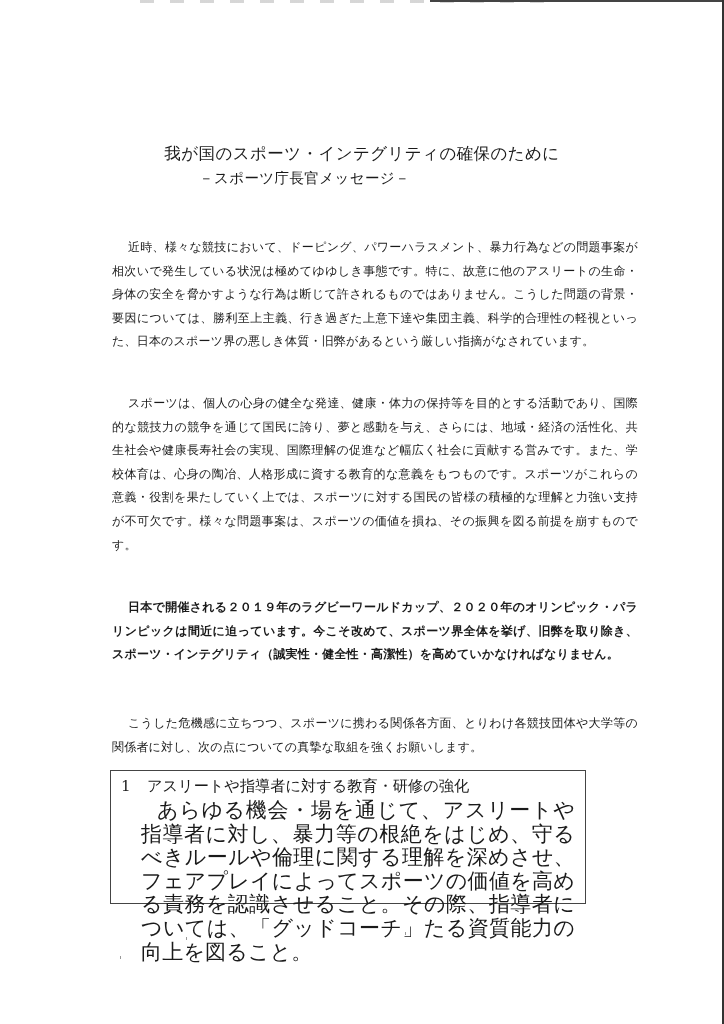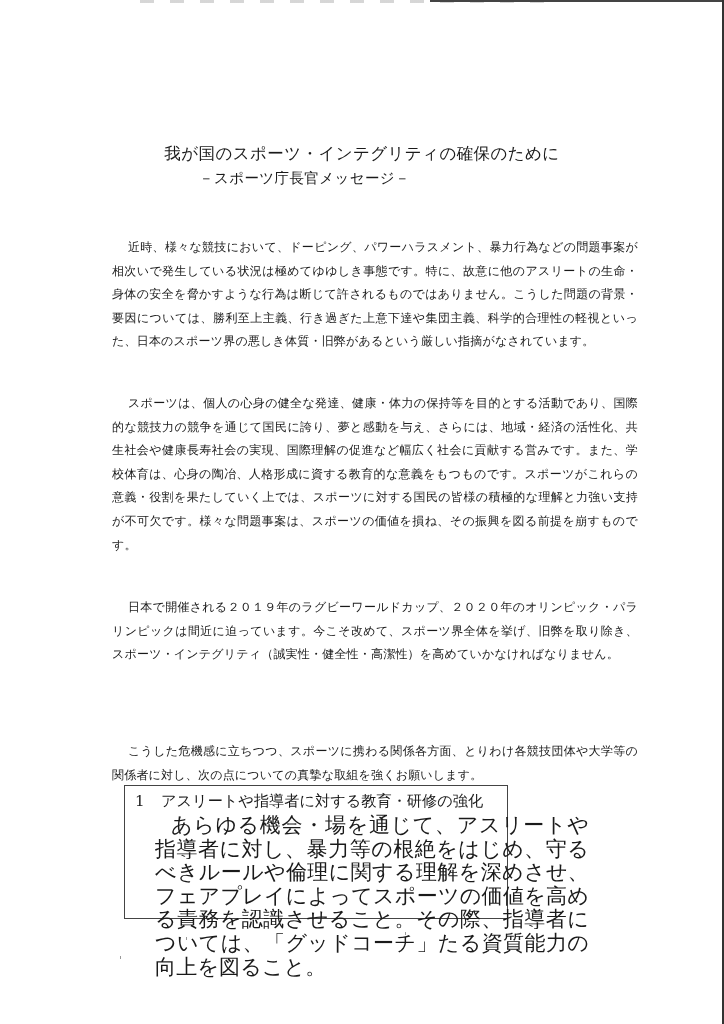--- a/index.html
+++ b/index.html
@@ -29,25 +29,25 @@
     font-size: 14.5px; letter-spacing: 0.4px; padding-left: 10px; box-sizing: border-box;
   }
   .para {
     position: absolute; left: 112px; width: 526px;
     font-size: 12px; line-height: 23.6px; letter-spacing: 0.2px;
     text-indent: 16px; text-align: justify;
     word-break: break-all;
   }
   .p1 { top: 236px; }
   .p2 { top: 392px; }
-  .p3 { top: 596px; }
-  .p4 { top: 712px; margin-top: 28px; }
+  .p3 { top: 596px; font-weight: bold; }
+  .p4 { top: 712px; }
   .box {
-    position: absolute; left: 124px; top: 770px; width: 384px; height: 134px;
-    border: 1.5px solid #444; box-sizing: border-box; margin-top: 15px;
+    position: absolute; left: 110px; top: 770px; width: 476px; height: 134px;
+    border: 1.5px solid #444; box-sizing: border-box;
   }
   .box-heading {
     position: absolute; left: 10px; top: 4px; font-size: 15.2px; line-height: 23.6px;
     white-space: nowrap;
   }
   .box-num { display: inline-block; width: 26px; }
   .box-body {
     position: absolute; left: 30px; top: 28px; width: 434px;
     font-size: 21px; line-height: 23.6px; letter-spacing: 0.2px;
     text-indent: 16px; text-align: justify; word-break: break-all;

